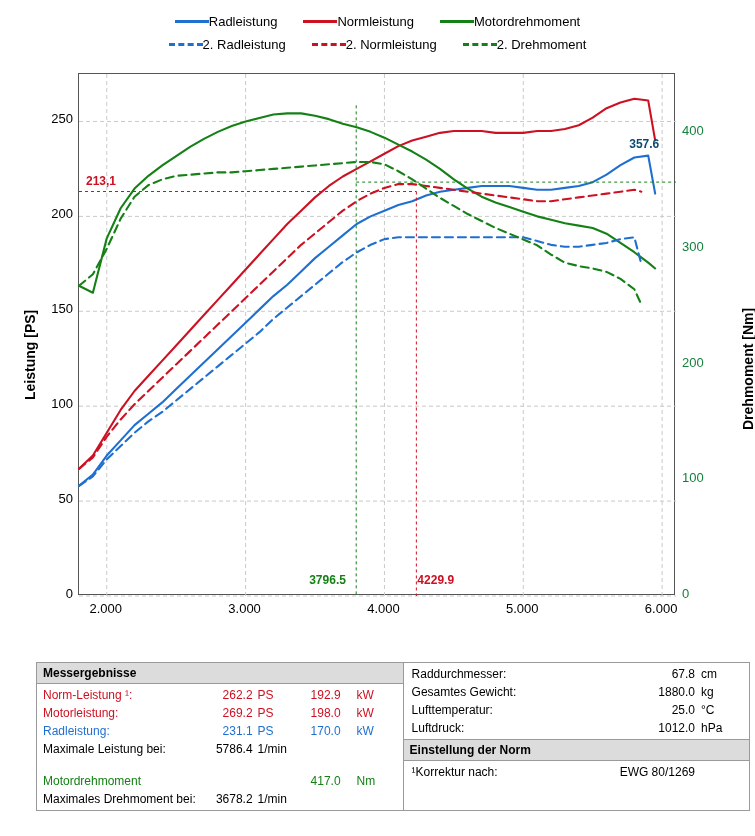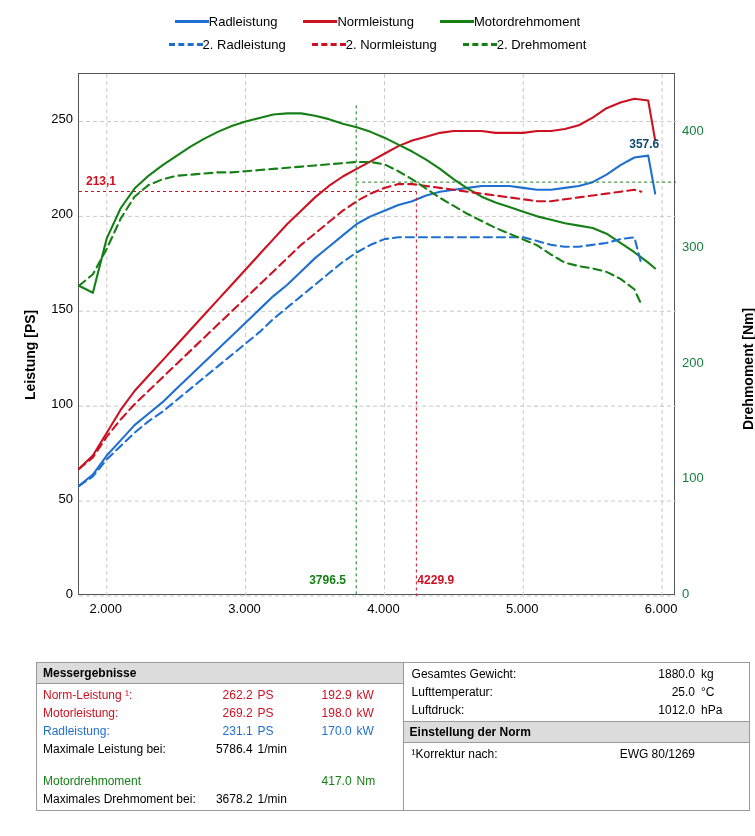--- a/index.html
+++ b/index.html
@@ -45,21 +45,21 @@
   .tbl{border:1px solid #9a9a9a;box-sizing:border-box;}
   .tbl-left{width:383px;margin-left:30px;}
   .tbl-right{width:361px;border-left:none;}
   .tbl-head{background:#dcdcdc;font-weight:bold;font-size:12px;padding:3px 6px;
     border-bottom:1px solid #9a9a9a;}
   .rows{padding:2px 0;}
   .row{display:flex;align-items:center;height:18px;font-size:12px;padding:0 6px;box-sizing:border-box;}
   .c-label{flex:0 0 auto;}
   .c-v1{margin-left:auto;text-align:left;}
   .c-u1{width:42px;text-align:left;padding-left:5px;}
-  .c-v2{width:52px;text-align:right;}
+  .c-v2{width:52px;text-align:center;}
   .c-u2{width:40px;text-align:left;padding-left:5px;}
   .spacer{height:14px;}
   .red{color:#cc1122;}
   .blue{color:#1f6fd0;}
   .green{color:#158015;}
   .r-row{display:flex;align-items:center;height:18px;font-size:12px;padding:0 8px;box-sizing:border-box;}
   .r-label{flex:0 0 auto;}
   .r-val{margin-left:auto;text-align:right;}
   .r-unit{width:40px;text-align:left;padding-left:6px;}
 </style>
@@ -209,20 +209,25 @@
             <span class="c-v1">3678.2</span>
             <span class="c-u1">1/min</span>
             <span class="c-v2"></span>
             <span class="c-u2"></span>
           </div>
         </div>
     </div>
     <div class="tbl tbl-right">
       <div class="rows" id="right-rows">
           <div class="r-row">
+            <span class="r-label">Raddurchmesser:</span>
+            <span class="r-val">67.8</span>
+            <span class="r-unit">cm</span>
+          </div>
+          <div class="r-row">
             <span class="r-label">Gesamtes Gewicht:</span>
             <span class="r-val">1880.0</span>
             <span class="r-unit">kg</span>
           </div>
           <div class="r-row">
             <span class="r-label">Lufttemperatur:</span>
             <span class="r-val">25.0</span>
             <span class="r-unit">°C</span>
           </div>
           <div class="r-row">

